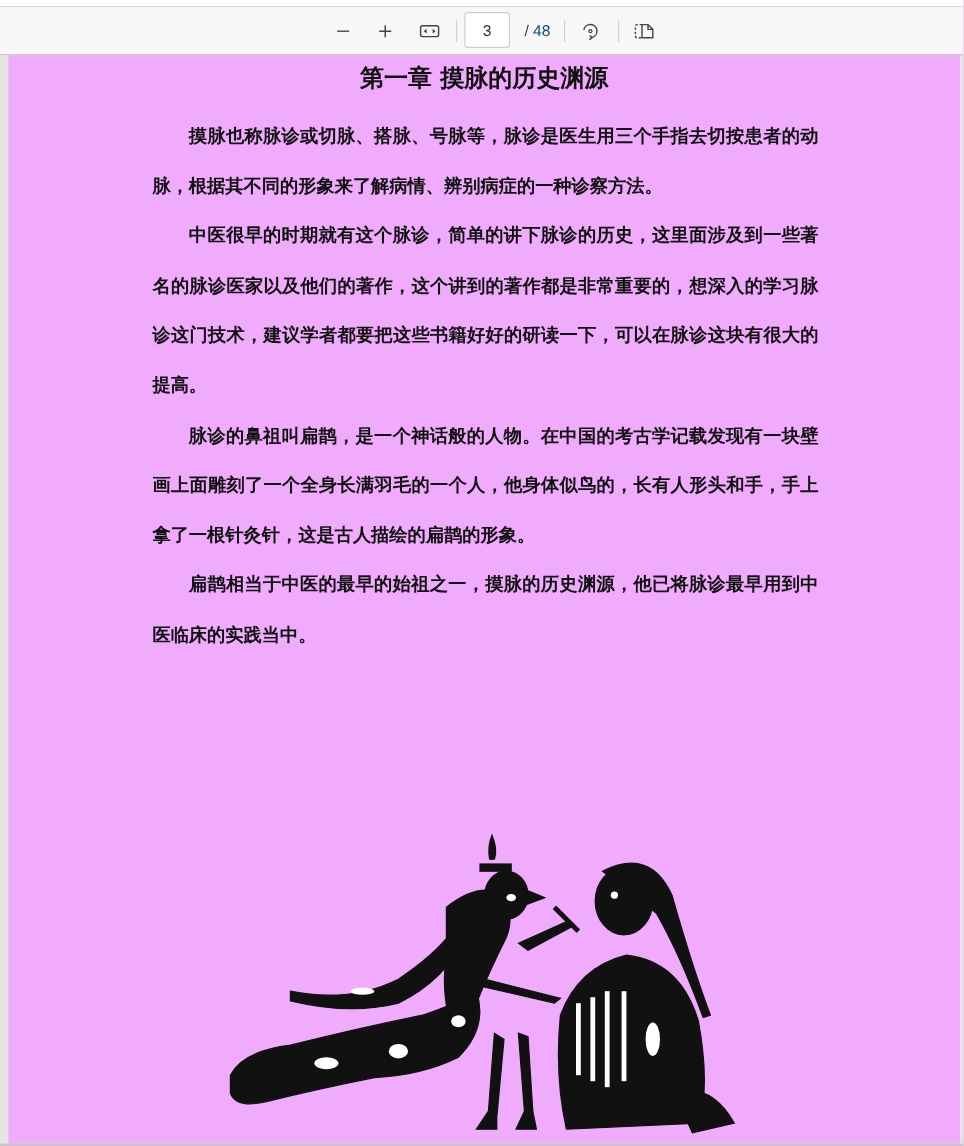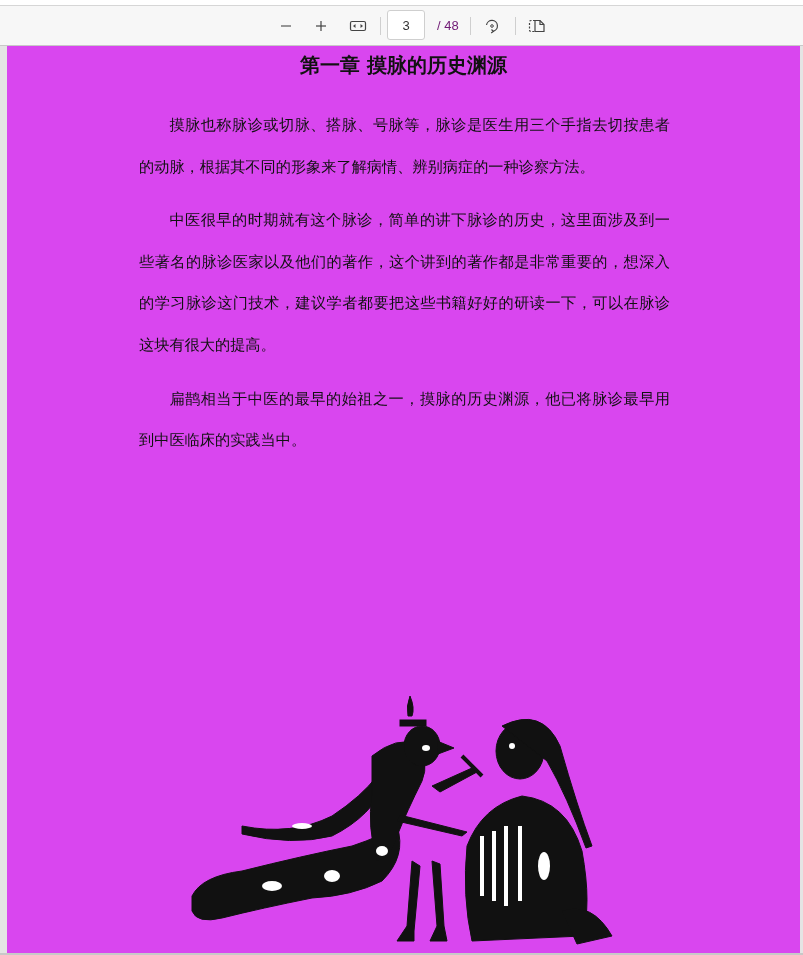--- a/index.html
+++ b/index.html
@@ -21,37 +21,37 @@
   }
   .tb-sep { position: absolute; top: 11px; width: 1px; height: 18px; background: #cfcfcf; }
   .page-input {
     position: absolute; left: 387px; top: 4px; width: 38px; height: 30px;
     border: 1px solid #cfcfcf; border-radius: 3px; background: #fff;
     font-family: "Liberation Sans", sans-serif; font-size: 13px; color: #333;
     text-align: center; box-sizing: border-box; outline: none;
   }
   .page-total {
     position: absolute; left: 437px; top: 12px;
-    font-family: "Liberation Sans", sans-serif; font-size: 13px; color: #701a75;
+    font-family: "Liberation Sans", sans-serif; font-size: 13px; color: #0c4a6e;
   }
   .page {
     position: absolute; left: 7px; top: 46px; width: 793px; height: 907px;
-    background: #d946ef; overflow: hidden;
+    background: #f0abfc; overflow: hidden;
   }
   .bottomline { position: absolute; left: 0; top: 953px; width: 803px; height: 2px; background: #c8c8c8; }
   .title {
     position: absolute; left: 0; top: 6px; width: 793px; text-align: center;
     font-family: "DejaVu Sans", sans-serif; font-weight: bold; font-size: 20px; color: #111;
   }
   .body-text {
     position: absolute; left: 120px; top: 47px; width: 555px;
     font-family: "DejaVu Sans", sans-serif; font-size: 15.2px; color: #111;
     line-height: 41.6px; letter-spacing: 0px;
   }
-  .para { margin: 12px; text-indent: 2em; text-align: justify; }
+  .para { margin: 0; text-indent: 2em; text-align: justify; font-weight: bold; }
   .figure {
     position: absolute; left: 175px; top: 640px; width: 440px; height: 270px;
   }
 </style>
 </head>
 <body>
 
 <div class="topline"></div>
 
 <div class="toolbar">
@@ -92,20 +92,21 @@
         <path d="M12 2.5 V6.5 H16" fill="none" stroke="#444" stroke-width="1.2"></path>
       </svg>
   </div>
 </div>
 
 <div class="page">
   <div class="title">第一章  摸脉的历史渊源</div>
   <div class="body-text">
     <p class="para">摸脉也称脉诊或切脉、搭脉、号脉等，脉诊是医生用三个手指去切按患者的动脉，根据其不同的形象来了解病情、辨别病症的一种诊察方法。</p>
     <p class="para">中医很早的时期就有这个脉诊，简单的讲下脉诊的历史，这里面涉及到一些著名的脉诊医家以及他们的著作，这个讲到的著作都是非常重要的，想深入的学习脉诊这门技术，建议学者都要把这些书籍好好的研读一下，可以在脉诊这块有很大的提高。</p>
+    <p class="para">脉诊的鼻祖叫扁鹊，是一个神话般的人物。在中国的考古学记载发现有一块壁画上面雕刻了一个全身长满羽毛的一个人，他身体似鸟的，长有人形头和手，手上拿了一根针灸针，这是古人描绘的扁鹊的形象。</p>
     <p class="para">扁鹊相当于中医的最早的始祖之一，摸脉的历史渊源，他已将脉诊最早用到中医临床的实践当中。</p>
   </div>
 
   <svg class="figure" viewBox="0 0 440 270" width="440" height="270">
     <g fill="#111" stroke="#111">
 
       <path d="M10 210 Q20 190 60 185 Q120 170 170 160 Q200 150 215 140 Q225 170 200 195 Q170 210 130 212 Q80 222 40 232 Q15 238 10 225 Z"></path>
       <path d="M60 140 Q110 150 150 130 Q180 110 195 90 L205 95 Q190 130 150 150 Q110 160 60 148 Z"></path>
       <path d="M190 70 Q215 50 235 58 Q248 75 240 95 Q225 125 215 150 Q210 170 195 175 Q185 140 190 110 Z"></path>
       <ellipse cx="240" cy="60" rx="18" ry="20"></ellipse>

